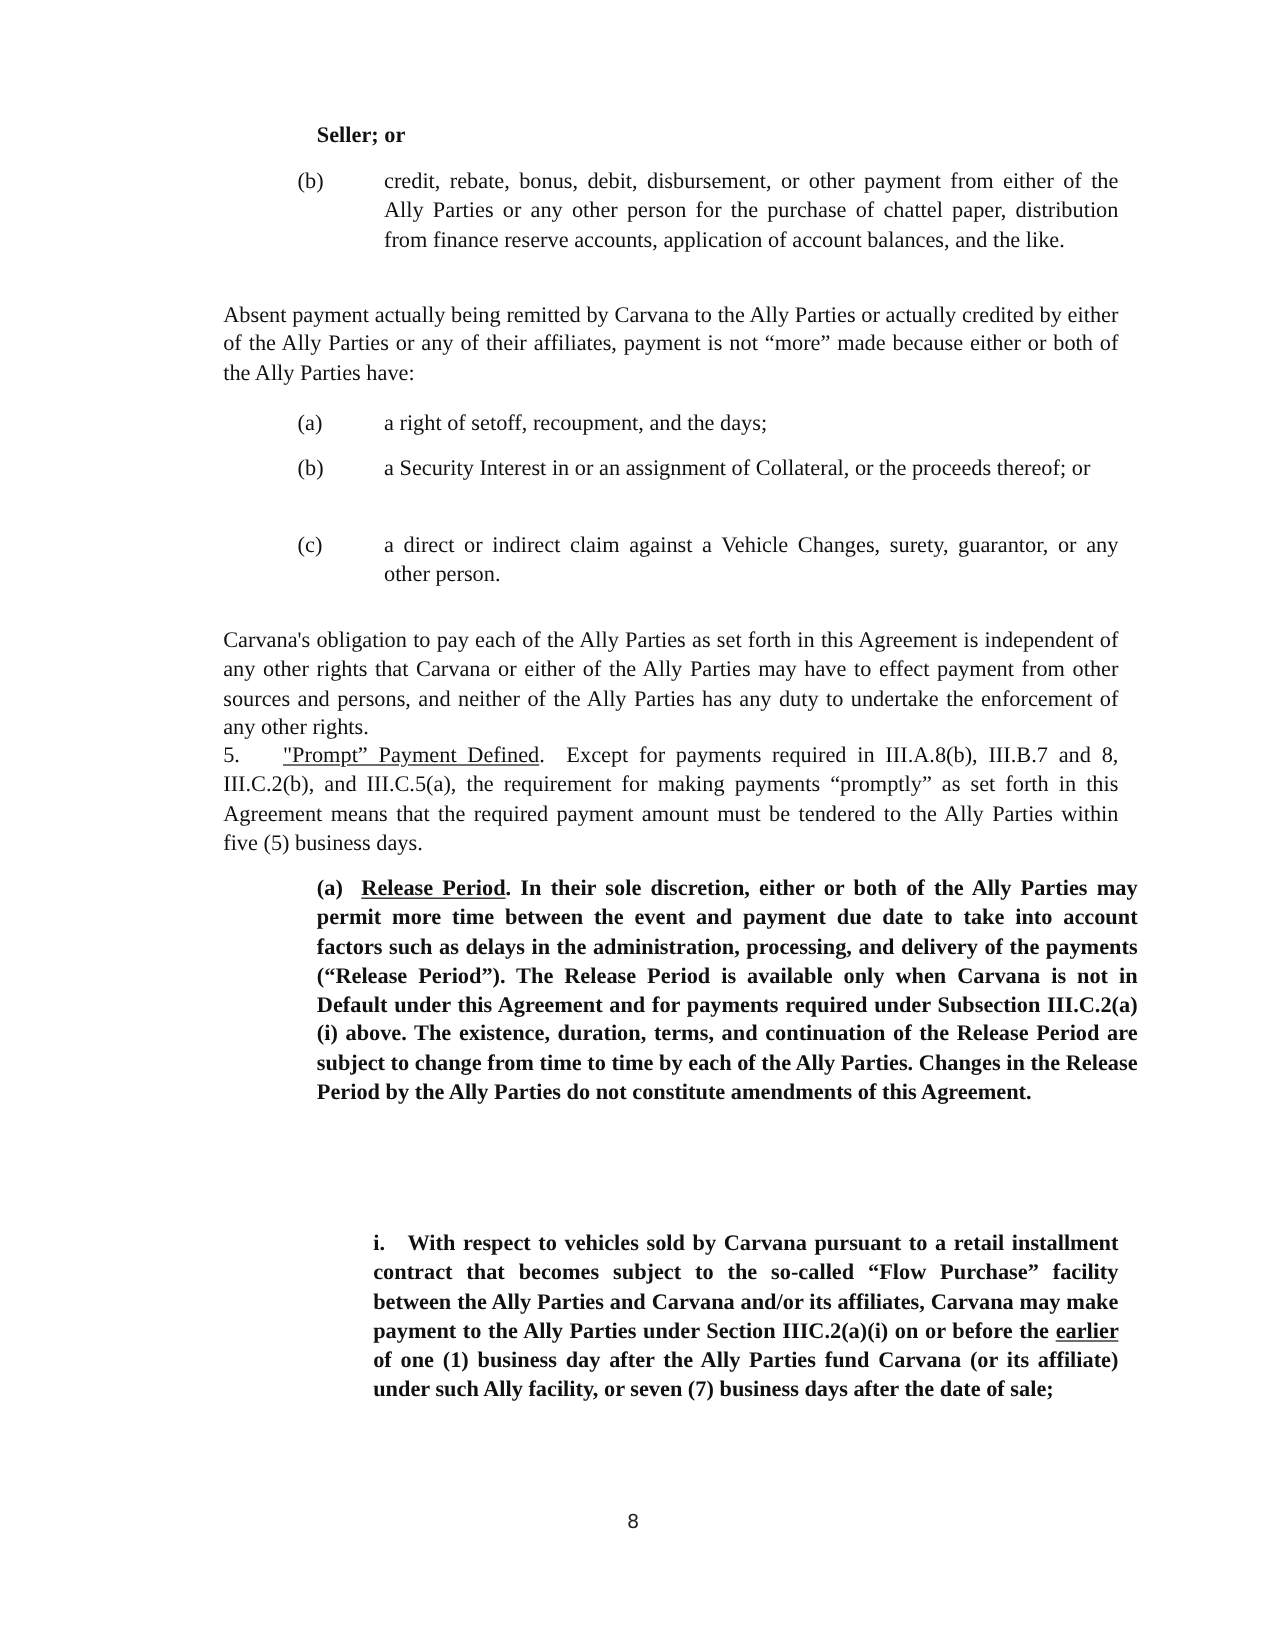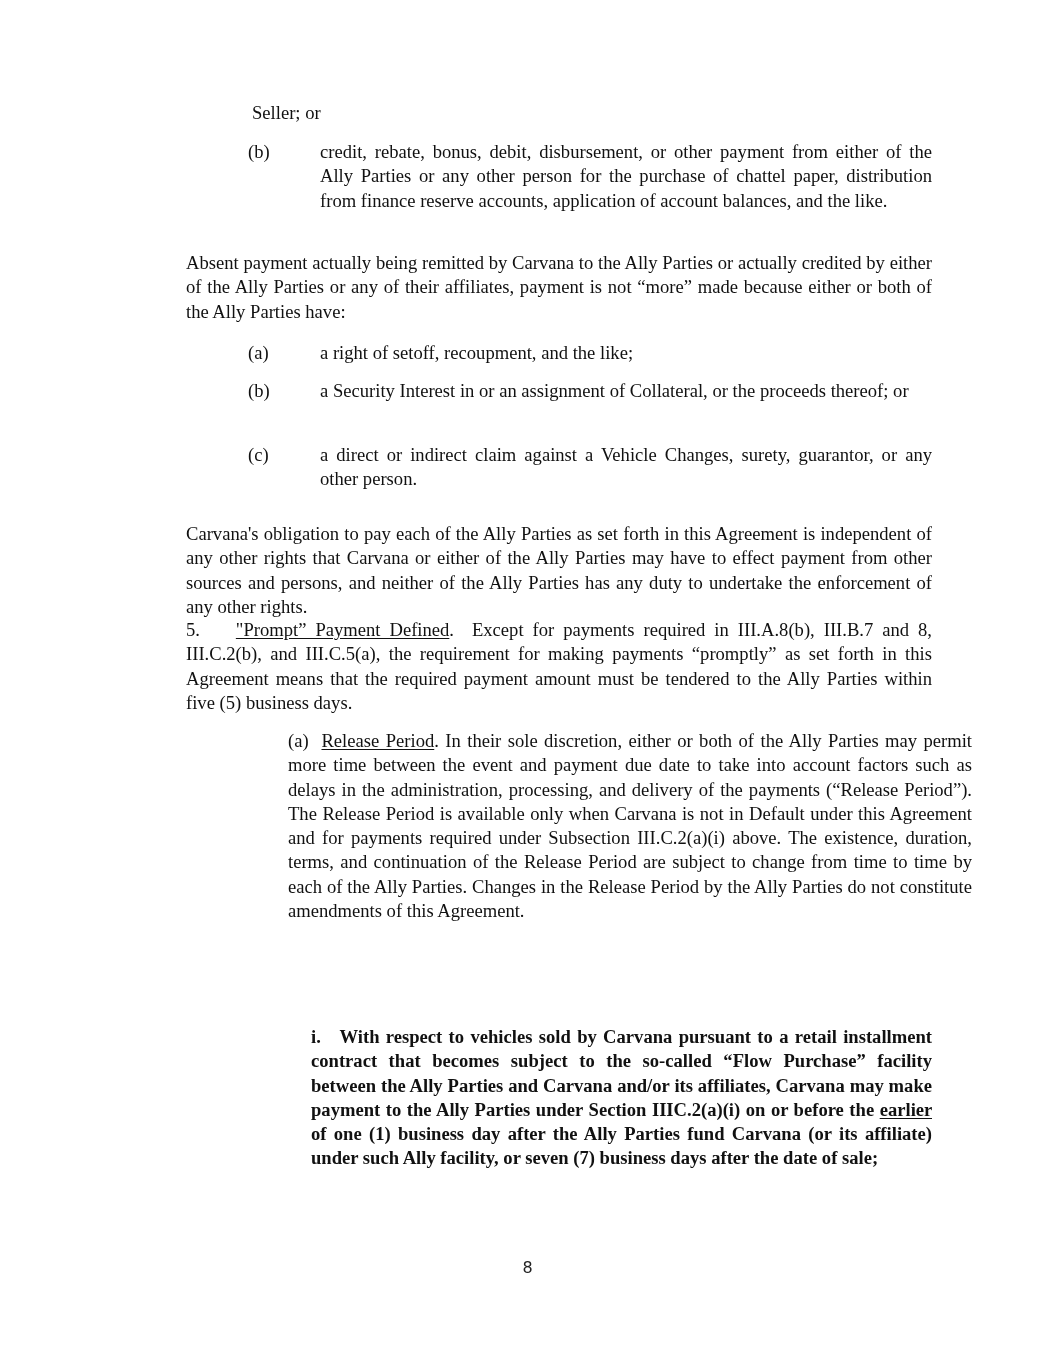--- a/index.html
+++ b/index.html
@@ -22,21 +22,21 @@
     left: 0; top: 0;
     width: 1055px;
     height: 1365px;
   }
   .blk {
     position: absolute;
     text-align: justify;
     margin: 0;
   }
   .full { left: 186px; width: 746px; }
-  .ind1 { left: 252px; width: 684px; }
+  .ind1 { left: 264px; width: 684px; font-weight: bold; }
   .ind2 { left: 311px; width: 621px; font-weight: bold; }
   .item {
     position: absolute;
     left: 248px;
     width: 684px;
     margin: 0;
   }
   .item .lbl {
     position: absolute;
     left: 0;
@@ -68,40 +68,40 @@
 
   <div class="item" style="top:140px;">
     <span class="lbl">(b)</span>
     <span class="txt">credit, rebate, bonus, debit, disbursement, or other payment   from either of the Ally Parties or any other person for the purchase of chattel paper, distribution from finance reserve accounts, application of account balances, and the like.</span>
   </div>
 
   <p class="blk full" style="top:251px;">Absent payment actually being remitted by Carvana to the Ally Parties or actually credited by either of the Ally Parties or any of their affiliates, payment is not “more” made because either or both of the Ally Parties have:</p>
 
   <div class="item" style="top:341px;">
     <span class="lbl">(a)</span>
-    <span class="txt">a right of setoff, recoupment, and the like;</span>
+    <span class="txt">a right of setoff, recoupment, and the days;</span>
   </div>
 
   <div class="item" style="top:379px;">
     <span class="lbl">(b)</span>
     <span class="txt">a Security Interest in or an assignment of Collateral, or the proceeds thereof; or</span>
   </div>
 
   <div class="item" style="top:443px;">
     <span class="lbl">(c)</span>
     <span class="txt">a direct or indirect claim against a Vehicle Changes, surety, guarantor, or any other person.</span>
   </div>
 
   <p class="blk full" style="top:506px;margin-top:16px;">Carvana's obligation to pay each of the Ally Parties as set forth in this Agreement is independent of any other rights that Carvana or either of the Ally Parties may have to effect payment from other sources and persons, and neither of the Ally Parties has any duty to undertake the enforcement of any other rights.</p>
 
   <p class="blk full" style="top:618px;">
     <span>5.</span>&nbsp;&nbsp;&nbsp;&nbsp;<span class="u">"Prompt” Payment Defined</span><span>.</span>&nbsp; <span>Except for payments required in III.A.8(b), III.B.7 and 8, III.C.2(b), and III.C.5(a), the requirement for making payments “promptly” as set forth in this Agreement means that the required payment amount must be tendered to the Ally Parties within five (5) business days.</span>
   </p>
 
-  <p class="blk ind1" style="top:729px;margin-left:36px;">
+  <p class="blk ind1" style="top:729px;">
     <span>(a)</span>&nbsp; <span class="u">Release Period</span><span>.</span> <span>In their sole discretion, either or both of the Ally Parties may permit more time between the event and payment due date to take into account factors such as delays in the administration, processing, and delivery   of the payments (“Release Period”). The Release Period is available only when Carvana is not in Default under this Agreement and for payments required under Subsection III.C.2(a)(i) above. The existence, duration, terms, and continuation of the Release Period are subject to change from time to time by each of the Ally Parties. Changes in the Release Period by the Ally Parties do not constitute amendments of this Agreement.</span>
   </p>
 
 
   <p class="blk ind2" style="top:1025px;">
     <span>i.</span>&nbsp;&nbsp; <span>With respect to vehicles sold by Carvana pursuant to a retail installment contract that  becomes subject to the so-called “Flow  Purchase” facility between the Ally Parties and Carvana and/or its affiliates, Carvana may make payment to the Ally Parties under Section IIIC.2(a)(i) on or before the</span> <span class="u">earlier</span> <span>of one (1) business day after the Ally Parties fund Carvana (or its affiliate) under such Ally facility,  or seven (7) business days after the date of sale;</span>
   </p>
 
   <div class="pagenum">8</div>
 

